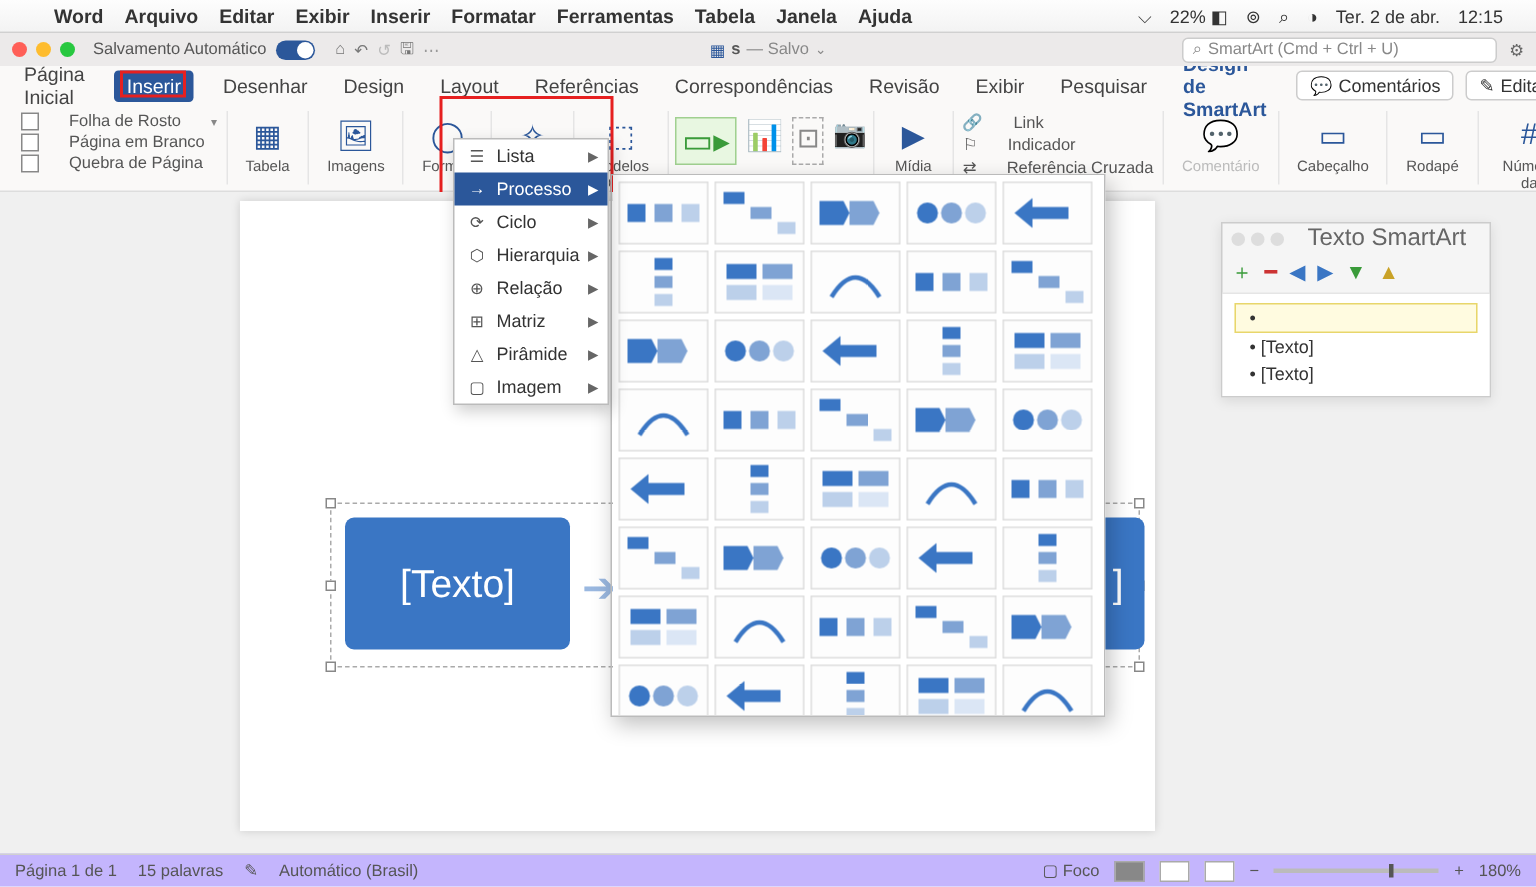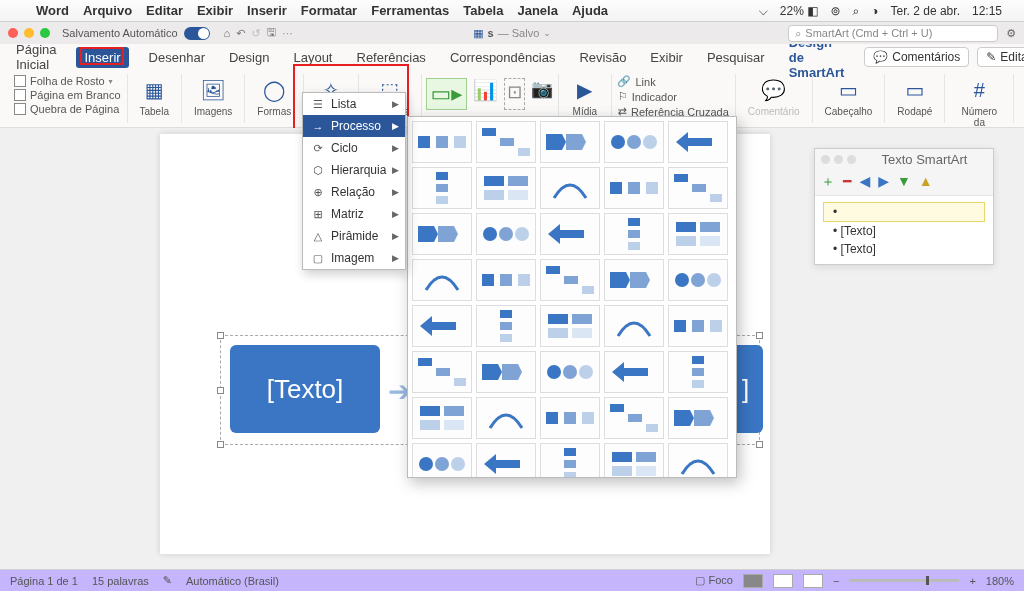--- a/index.html
+++ b/index.html
@@ -32,21 +32,21 @@
 .tabs-row .right-btns { margin-left:auto; display:flex; gap:8px; }
 .pill { border:1px solid #ccc; border-radius:4px; padding:2px 8px; font-size:12px; display:flex; align-items:center; gap:4px; background:#fff; }
 
 
 .red-highlight { border:2px solid #e62020; position:absolute; pointer-events:none; }
 
 
 .ribbon { height:58px; background:#faf9f8; border-bottom:1px solid #ddd; display:flex; padding:4px 8px; font-size:10px; color:#555; }
 .ribbon .group { display:flex; flex-direction:column; align-items:center; justify-content:flex-start; padding:0 6px; border-right:1px solid #e5e5e5; }
 .ribbon .group:last-child { border-right:none; }
-.ribbon .small-item { display:flex; align-items:center; gap:4px; font-size:11px; padding:1px 0; white-space:nowrap; }
+.ribbon .small-item { display:flex; align-items:center; gap:20px; font-size:11px; padding:1px 0; white-space:nowrap; }
 .ribbon .big-btn { display:flex; flex-direction:column; align-items:center; gap:2px; padding:2px 6px; }
 .ribbon .big-btn .icon-box { width:28px; height:28px; display:flex; align-items:center; justify-content:center; font-size:20px; color:#2b579a; }
 .ribbon .row-icons { display:flex; gap:6px; }
 
 
 .doc-area { position:absolute; top:128px; left:0; right:0; bottom:22px; background:#f0f0f0; overflow:hidden; }
 .page { position:absolute; left:160px; top:6px; width:610px; height:420px; background:#fff; box-shadow:0 0 6px rgba(0,0,0,.15); }
 .page.margin-guides::before { content:""; position:absolute; left:45px; right:45px; top:28px; bottom:28px; }
 .smartart-sel { position:absolute; left:220px; top:335px; width:540px; height:110px; border:1px dashed #aaa; }
 .handle { position:absolute; width:7px; height:7px; background:#fff; border:1px solid #888; }
@@ -63,21 +63,21 @@
 .sa-menu .mi.sel .arr, .sa-menu .mi.sel .mi-icon { color:#fff; }
 
 
 .gallery { position:absolute; left:407px; top:116px; width:330px; height:362px; background:#fff; border:1px solid #bbb; box-shadow:3px 5px 14px rgba(0,0,0,.25); padding:4px; overflow:auto; z-index:55; }
 .grow { display:flex; flex-wrap:wrap; gap:4px; }
 .gcell { width:60px; height:42px; border:1px solid #ddd; background:#fdfdfd; display:flex; align-items:center; justify-content:center; font-size:0; position:relative; }
 .gcell svg { width:52px; height:36px; }
 
 
 .sa-panel { position:absolute; right:30px; top:148px; width:180px; background:#f5f5f5; border:1px solid #ccc; box-shadow:0 2px 8px rgba(0,0,0,.1); z-index:40; }
-.sa-panel .titlebar2 { height:20px; display:flex; align-items:center; font-size:13px; color:#666; padding:0 6px; gap:6px; }
+.sa-panel .titlebar2 { height:20px; display:flex; align-items:center; font-size:16px; color:#666; padding:0 6px; gap:6px; }
 .sa-panel .dots { display:flex; gap:4px; }
 .sa-panel .dots span { width:9px; height:9px; border-radius:50%; background:#ddd; }
 .sa-panel .body { background:#fff; padding:6px 8px; font-size:12px; }
 .sa-panel .toolbar { display:flex; gap:8px; padding:4px 6px; border-bottom:1px solid #e5e5e5; font-size:14px; }
 .sa-panel .toolbar .g{color:#3a9b3a}.sa-panel .toolbar .r{color:#c33}.sa-panel .toolbar .b{color:#3a76c4}
 .sa-panel .bullet-row { padding:2px 0 2px 10px; }
 .sa-panel .bullet-row.sel { background:#fffbe0; border:1px solid #e8d66b; padding-left:9px; }
 
 
 .statusbar { position:absolute; bottom:0; left:0; right:0; height:22px; background:#c4b5fd; border-top:1px solid #d0d0d0; display:flex; align-items:center; font-size:11px; color:#555; padding:0 10px; gap:14px; }

